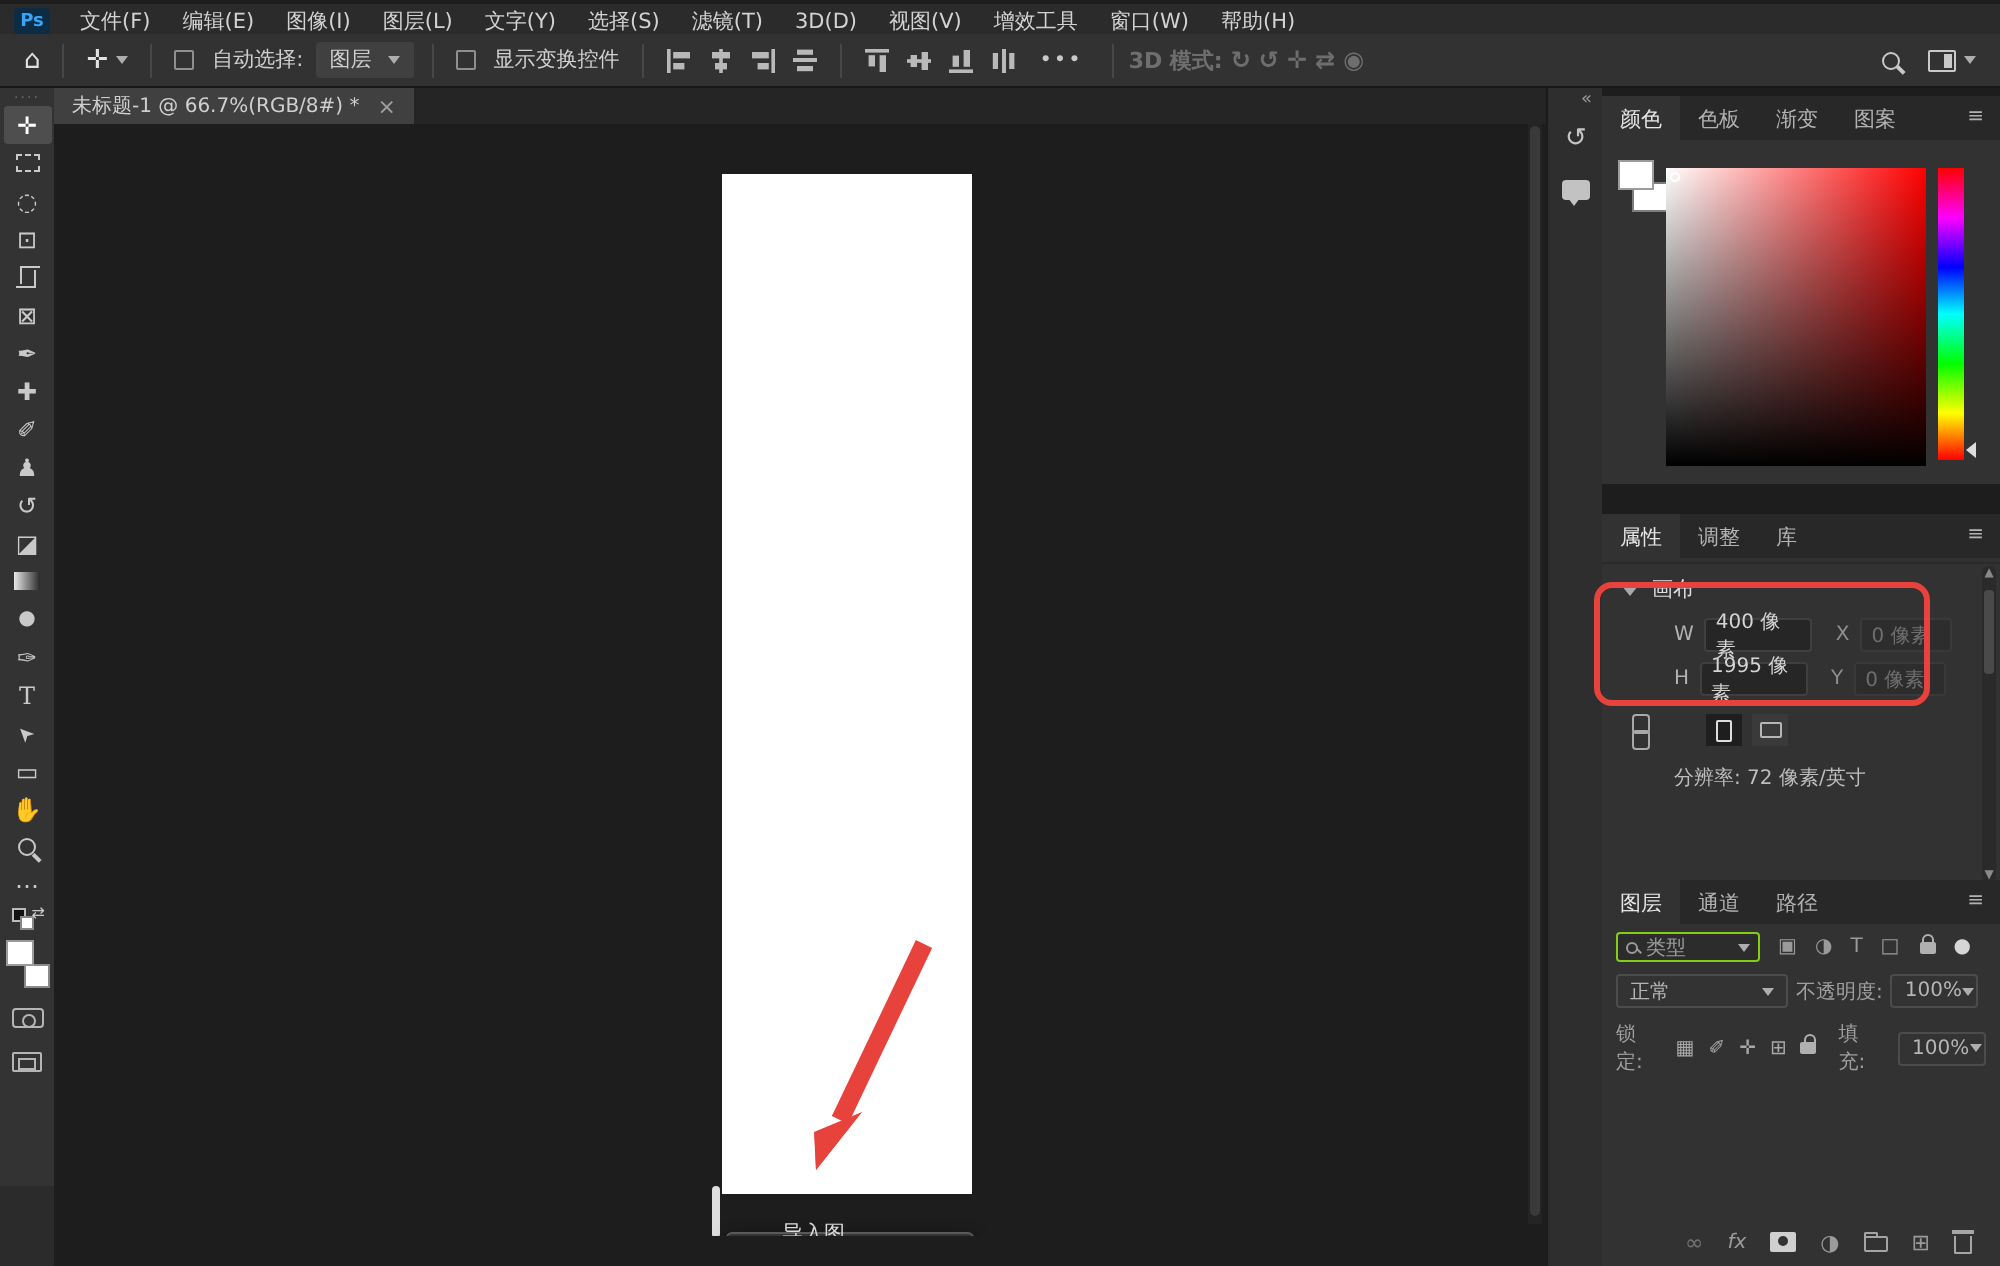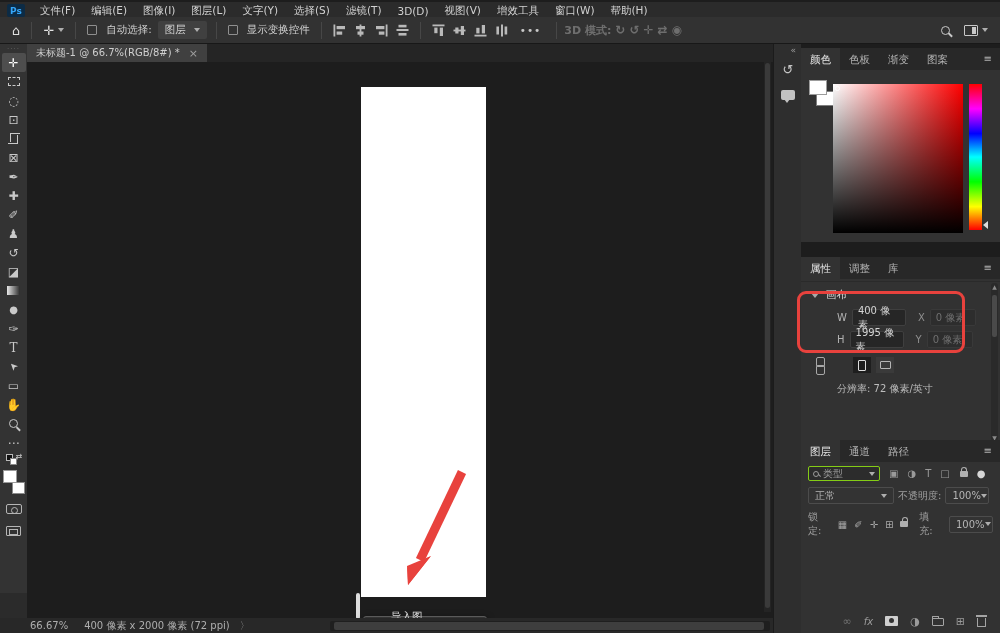--- a/index.html
+++ b/index.html
@@ -561,24 +561,16 @@
         <span class="mask-ic"></span>
         <span>◑</span>
         <span class="folder-ic"></span>
         <span>⊞</span>
         <span class="trash-ic"></span>
       </div>
     </div>
   </div>
 
   <div class="corner"></div>
-  <div class="statusbar">
-    <span class="zoomv">66.67%</span>
-    <span class="sizev">400 像素 x 2000 像素 (72 ppi)</span>
-    <span class="sarrow">〉</span>
-    <div class="hscroll">
-      <span class="thumb"></span>
-    </div>
-  </div>
 
   <div class="anno-rect"></div>
 
 </div>
 
 </body></html>

